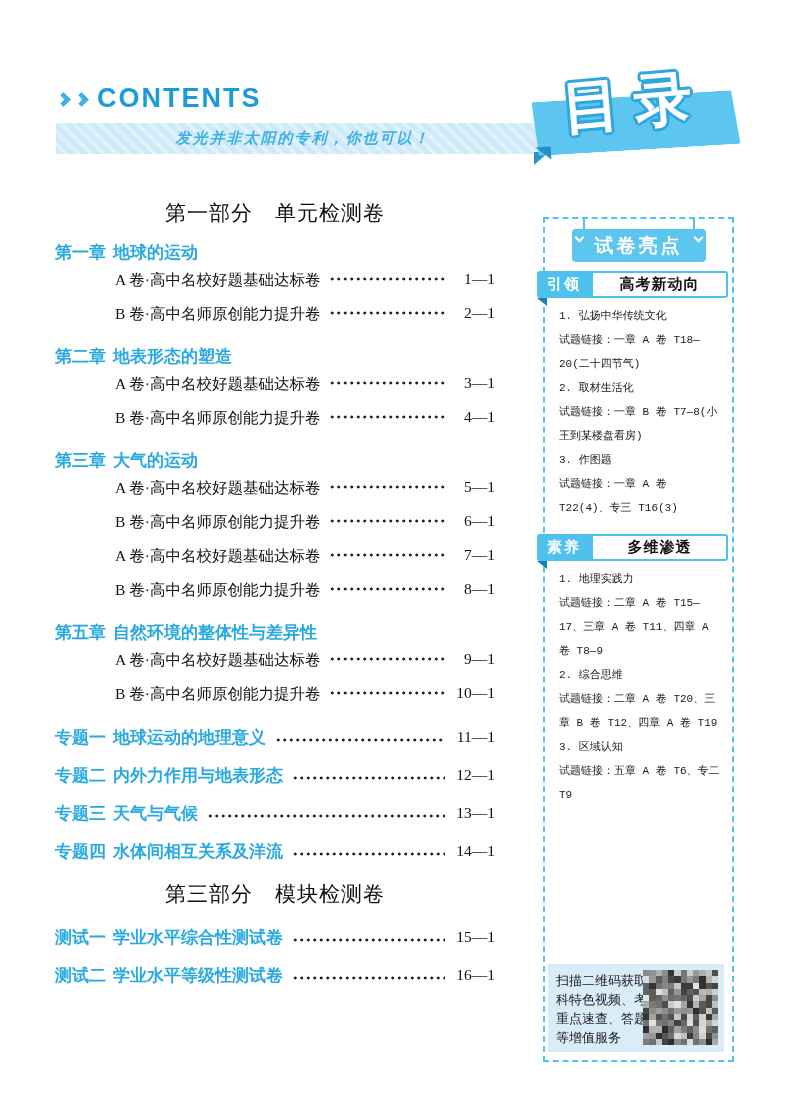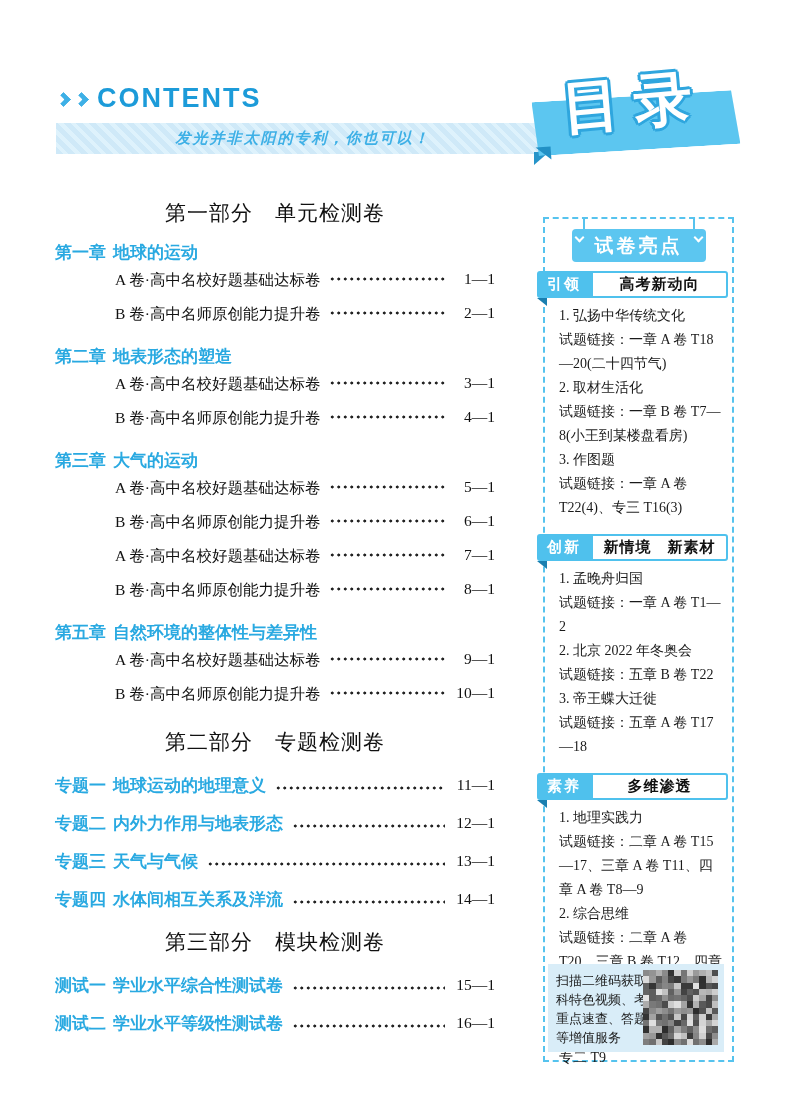--- a/index.html
+++ b/index.html
@@ -64,21 +64,21 @@
   .sec + .sec { margin-top:14px; }
   .sec-head { position:relative; display:flex; height:27px; margin-left:-20px; width:calc(100% + 26px); z-index:2; }
   .sec-tag { flex:0 0 54px; background:#4fc1ed; border-radius:3px 0 0 3px; color:#fff; font-size:15px;
           font-weight:bold; letter-spacing:2px; display:flex; align-items:center; justify-content:center; }
   .sec-tag::after { content:''; position:absolute; left:0; top:100%; width:0; height:0;
           border-top:8px solid #1a7fb0; border-left:10px solid transparent; }
   .sec-box { flex:1; background:#fff; border:2px solid #4fc1ed; border-radius:0 3px 3px 0;
           color:#111; font-size:15px; font-weight:bold; letter-spacing:1px;
           display:flex; align-items:center; justify-content:center; }
   .sec-body { margin:6px 0 0 2px; }
-  .sec-body p { font-family:Liberation Serif, serif; font-size:14px; line-height:24px; color:#1a1a1a; }
+  .sec-body p { font-family:Liberation Mono, monospace; font-size:11px; line-height:24px; color:#1a1a1a; }
   .qr-box { position:absolute; left:3px; right:8px; bottom:8px; height:88px;
           background:#d9edf8; padding:7px 6px 7px 8px; }
   .qr-note { font-family:"Liberation Serif", serif; font-size:13px; line-height:19px; color:#1a1a1a;
           width:112px; }
   .qr { position:absolute; right:6px; top:6px; width:75px; height:75px; display:grid;
           grid-template-columns:repeat(12,1fr); grid-template-rows:repeat(12,1fr); }
   .qr i { display:block; }
 </style>
 </head>
 <body>
@@ -166,21 +166,20 @@
       <span>A 卷·高中名校好题基础达标卷</span>
       <i class="leader"></i>
       <span class="pg">9—1</span>
     </div>
     <div class="entry-row">
       <span>B 卷·高中名师原创能力提升卷</span>
       <i class="leader"></i>
       <span class="pg">10—1</span>
     </div>
 
-    <div class="part-title later">第二部分　专题检测卷</div>
 
     <div class="item-row">
       <span class="lab">专题一</span>
       <span class="ttl">地球运动的地理意义</span>
       <i class="leader"></i>
       <span class="pg">11—1</span>
     </div>
     <div class="item-row">
       <span class="lab">专题二</span>
       <span class="ttl">内外力作用与地表形态</span>
@@ -233,34 +232,20 @@
         <div class="sec-body">
           <p>1. 弘扬中华传统文化</p>
           <p>试题链接：一章 A 卷 T18—20(二十四节气)</p>
           <p>2. 取材生活化</p>
           <p>试题链接：一章 B 卷 T7—8(小王到某楼盘看房)</p>
           <p>3. 作图题</p>
           <p>试题链接：一章 A 卷 T22(4)、专三 T16(3)</p>
         </div>
       </div>
 
-      <div class="sec">
-        <div class="sec-head">
-          <span class="sec-tag">创新</span>
-          <span class="sec-box">新情境　新素材</span>
-        </div>
-        <div class="sec-body">
-          <p>1. 孟晚舟归国</p>
-          <p>试题链接：一章 A 卷 T1—2</p>
-          <p>2. 北京 2022 年冬奥会</p>
-          <p>试题链接：五章 B 卷 T22</p>
-          <p>3. 帝王蝶大迁徙</p>
-          <p>试题链接：五章 A 卷 T17—18</p>
-        </div>
-      </div>
 
       <div class="sec">
         <div class="sec-head">
           <span class="sec-tag">素养</span>
           <span class="sec-box">多维渗透</span>
         </div>
         <div class="sec-body">
           <p>1. 地理实践力</p>
           <p>试题链接：二章 A 卷 T15—17、三章 A 卷 T11、四章 A 卷 T8—9</p>
           <p>2. 综合思维</p>

